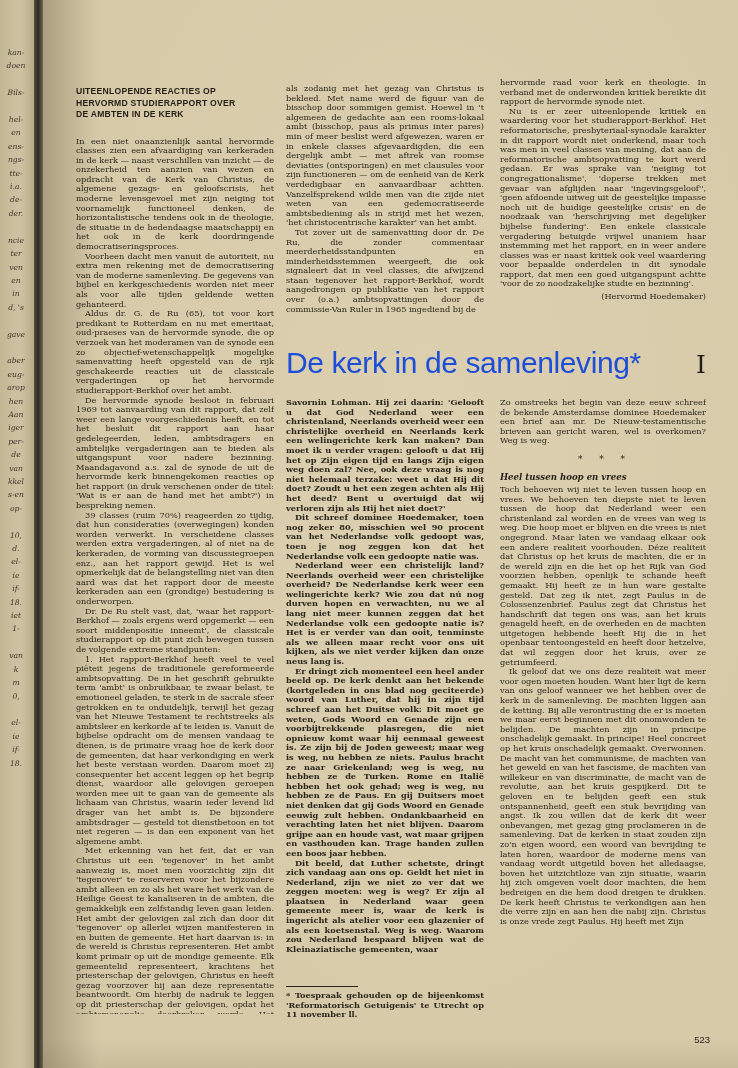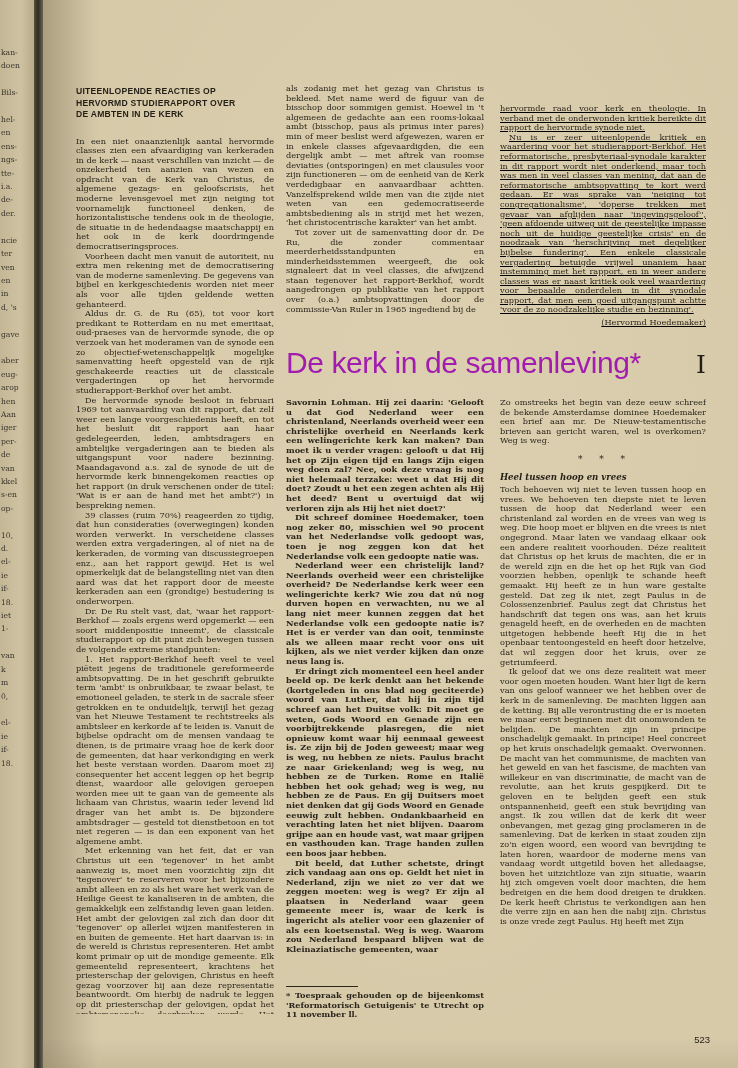--- a/index.html
+++ b/index.html
@@ -9,22 +9,22 @@
     background:linear-gradient(100deg,#7c786b 0%,#8d897c 30%,#918d80 100%);
     font-family:"DejaVu Serif", serif;
   }
   
   .edge-strip{
     position:absolute; left:0; top:0; width:34px; height:1068px;
     background:linear-gradient(90deg,#c4b796 0%,#cfc2a2 60%,#b8ab8a 100%);
   }
   .edge-text{
     position:absolute; right:3px; top:46px; width:30px;
-    text-align:left; font-size:7.6px; line-height:13.4px;
-    color:#3a352c; white-space:pre-line;
+    text-align:center; font-size:7.6px; line-height:13.4px;
+    color:#3a352c; white-space:pre-line;font-style:italic;
   }
   .gutter{
     position:absolute; left:34px; top:0; width:9px; height:1068px;
     background:linear-gradient(90deg,#57513f 0%,#2e2b22 45%,#6b6553 100%);
   }
   
   .page{
     position:absolute; left:43px; top:0; width:695px; height:1068px;
     background:#d7caa9;
   }
@@ -42,30 +42,30 @@
   }
   .col p.noindent{ text-indent:0; }
   .kicker{
     font-family:"Liberation Sans", sans-serif;
     font-size:8.6px; line-height:11.5px; font-weight:700;
     letter-spacing:.25px; color:#241f16; text-transform:uppercase;
     margin-bottom:16px; width:172px;
   }
   .col1{ left:33px;  top:86px;  width:198px; height:928px; }
   .colT2{ left:243px; top:84px;  width:198px; height:236px; }
-  .colT3{ left:457px; top:104px;  width:206px; height:240px;text-decoration:underline; }
+  .colT3{ left:457px; top:78px;  width:206px; height:240px; }
   .byline{ text-align:right; font-size:8.2px; color:#2b261c; margin-top:2px; }
   .headline-row{
     position:absolute; left:243px; top:346px; width:420px;
     display:flex; align-items:flex-end; justify-content:space-between;
   }
   .headline{
     font-family:"Liberation Sans", sans-serif;
     font-size:30px; font-weight:400; letter-spacing:-.4px;
-    color:#a21caf;
+    color:#1d4ed8;
   }
   .numeral{ font-size:25px; color:#221d15; line-height:30px; }
   .colA2a{ left:243px; top:398px; width:198px; height:622px; display:flex; flex-direction:column;font-weight:bold; }
   .colA2a .flow{ flex:1 1 auto; overflow:hidden; }
   .footnote{ flex:0 0 auto; padding-top:7px; }
   .footnote-rule{ width:72px; border-top:1px solid #2b261c; margin-bottom:4px; }
   .footnote p{ text-indent:0; }
   .colA2b{ left:457px; top:398px; width:206px; height:624px; }
   .stars{ text-align:center; letter-spacing:7px; font-size:9px; color:#2b261c; margin:8px 0 8px 4px; }
   .subhead{

